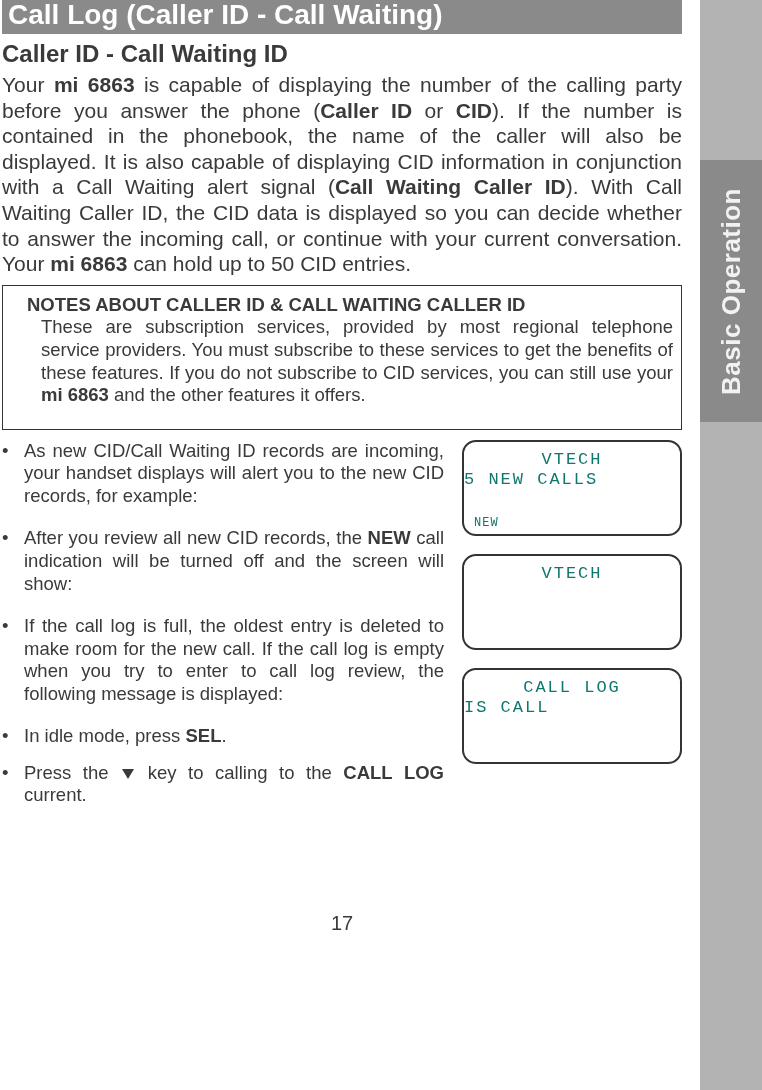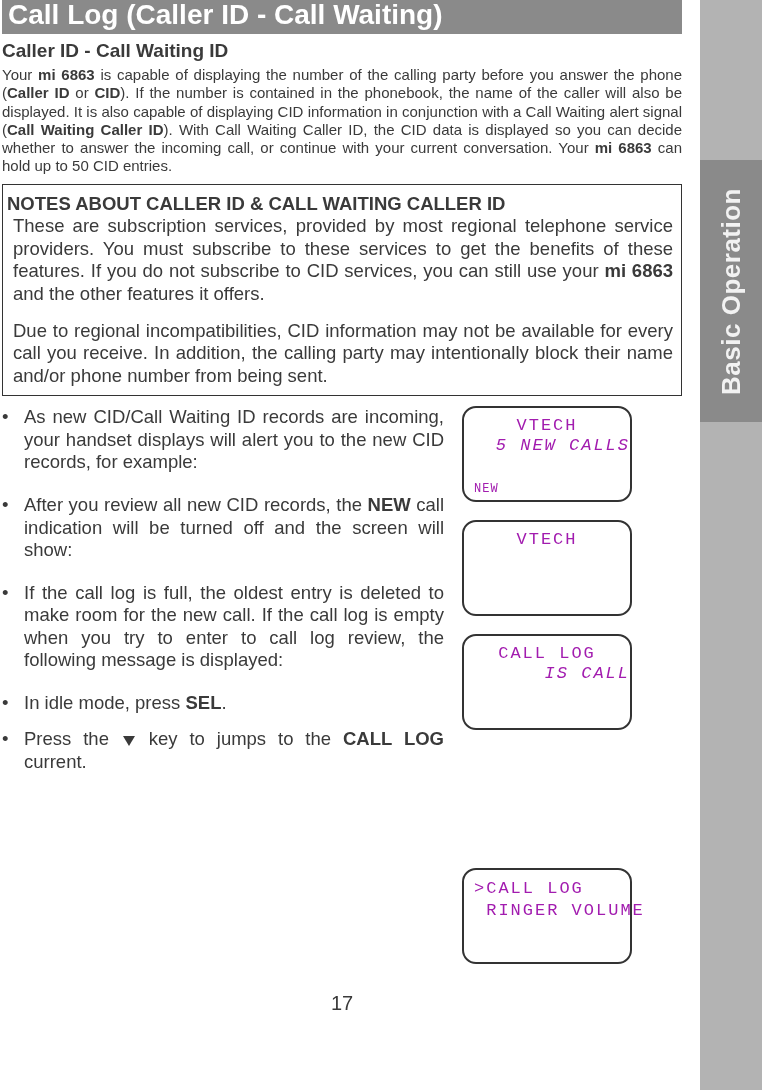--- a/index.html
+++ b/index.html
@@ -6,41 +6,41 @@
   html, body { width: 762px; height: 1090px; font-family: Arial, Helvetica, sans-serif; color: #3a3a3a; }
   body { position: relative; background: #fff; }
 
   .side-gray { position: absolute; right: 0; top: 0; width: 62px; height: 1090px; background: #b3b3b3; }
   .side-tab  { position: absolute; right: 0; top: 160px; width: 62px; height: 262px; background: #8a8a8a; display: flex; align-items: center; justify-content: center; }
   .side-tab span { writing-mode: vertical-rl; transform: rotate(180deg); font-size: 26px; font-weight: bold; color: #f2f2f2; letter-spacing: 0.5px; }
 
   .content { width: 688px; padding: 0 6px 0 2px; }
 
   .h1bar { background: #8a8a8a; color: #fff; font-size: 28px; font-weight: bold; padding: 2px 6px 4px 6px; margin: -2px 0 6px 0; height: 36px; display:flex; align-items:center;}
-  .h2 { font-size: 19px; font-weight: bold; margin: 6px 0 4px 0; }
-  .para { font-size: 15px; line-height: 1.22; text-align: justify; margin-bottom: 8px; }
+  .h2 { font-size: 24px; font-weight: bold; margin: 6px 0 4px 0; }
+  .para { font-size: 21px; line-height: 1.22; text-align: justify; margin-bottom: 8px; }
   .bold { font-weight: bold; }
 
-  .notebox { border: 1px solid #333; padding: 8px 8px 8px 4px; margin: 4px 0 10px 0; font-size: 18.5px; line-height: 1.22; text-align: justify; }
+  .notebox { border: 1px solid #333; padding: 8px 8px 8px 24px; margin: 4px 0 10px 0; font-size: 18.5px; line-height: 1.22; text-align: justify; }
   .notebox .nb-title { font-weight: bold; }
-  .nb-indent { margin-left: 6px; }
+  .nb-indent { margin-left: 14px; }
 
   .cols { display: flex; gap: 18px; }
   .colL { flex: 1; font-size: 18.5px; line-height: 1.22; }
   .colR { width: 220px; }
 
   .bullet { display: flex; margin-bottom: 20px; text-align: justify; }
   .bullet .dot { width: 22px; flex: 0 0 22px; }
   .bullet .btxt { flex: 1; }
 
   .impara { margin-bottom: 14px; text-align: justify; }
 
-  .lcd { border: 2.5px solid #333; border-radius: 14px; width: 170px; height: 96px; margin-bottom: 18px; position: relative; font-family: "Courier New", monospace; font-size: 17px; letter-spacing: 2px; color: #a21caf; }
+  .lcd { border: 2.5px solid #333; border-radius: 14px; width: 220px; height: 96px; margin-bottom: 18px; position: relative; font-family: "Courier New", monospace; font-size: 17px; letter-spacing: 2px; color: #0f766e; }
   .lcd .l1 { position:absolute; top: 8px; width:100%; text-align:center; }
-  .lcd .l2 { position:absolute; top: 28px; width:100%; text-align:right;font-style:italic; }
+  .lcd .l2 { position:absolute; top: 28px; width:100%; text-align:left; }
   .lcd .new { position:absolute; bottom: 4px; left: 10px; font-size: 12px; letter-spacing: 1px; }
   .lcd .menu-block { position:absolute; top:8px; left:10px; line-height:1.3; white-space:pre; }
 
   .dnkey { display:inline-block; vertical-align:middle; }
   .dnkey svg { display:block; }
 
   .pagenum { text-align:center; font-size: 20px; margin-top: 10px; }
 </style>
 </head>
 <body>
@@ -60,21 +60,20 @@
   <p class="para">
     <span>Your </span><span class="bold">mi 6863</span><span> is capable of displaying the number of the calling party before you answer the phone (</span><span class="bold">Caller ID</span><span> or  </span><span class="bold">CID</span><span>). If the number is contained in the phonebook, the name of the caller will also be displayed. It is also capable of displaying CID information in conjunction with a Call Waiting alert signal (</span><span class="bold">Call Waiting Caller ID</span><span>). With Call Waiting Caller ID, the CID data is displayed so you can decide whether to answer the incoming call, or continue with your current conversation. Your </span><span class="bold">mi 6863</span><span> can hold up to 50 CID entries.</span>
   </p>
 
   <div class="notebox">
     <div class="nb-title">NOTES ABOUT CALLER ID &amp; CALL WAITING CALLER ID</div>
     <div class="nb-indent">
       <span>These are subscription services, provided by most regional telephone service providers. You must subscribe to these services to get the benefits of these features. If you do not subscribe to CID services, you can still use your </span><span class="bold">mi 6863</span><span> and the other features it offers.</span>
     </div>
     <div style="height:14px"></div>
-    <div class="nb-indent">Due to regional incompatibilities, CID information may not be available for every call you receive. In addition, the calling party may intentionally block their name and/or phone number from being sent.</div>
   </div>
 
   <div class="cols">
     <div class="colL">
 
       <div class="bullet">
         <div class="dot">•</div>
         <div class="btxt">As new CID/Call Waiting ID records are incoming, your handset displays will alert  you to the new CID records, for example:</div>
       </div>
 
@@ -97,21 +96,21 @@
         <div class="btxt">
           <span>In idle mode, press </span><span class="bold">SEL</span><span>.</span>
         </div>
       </div>
 
       <div class="bullet">
         <div class="dot">•</div>
         <div class="btxt">
           <span>Press the </span><span class="dnkey"><svg width="16" height="14">
                 <polygon points="2,2 14,2 8,12" fill="#3a3a3a"></polygon>
-              </svg></span><span> key to jumps to the  </span><span class="bold">CALL LOG</span><span> current.</span>
+              </svg></span><span> key to calling to the  </span><span class="bold">CALL LOG</span><span> current.</span>
         </div>
       </div>
 
     </div>
 
     <div class="colR">
 
       <div class="lcd">
         <div class="l1">VTECH</div>
         <div class="l2">5 NEW CALLS</div>
@@ -122,22 +121,18 @@
         <div class="l1">VTECH</div>
       </div>
 
       <div class="lcd">
         <div class="l1">CALL LOG</div>
         <div class="l2">IS CALL</div>
       </div>
 
       <div style="height:120px"></div>
 
-      <div class="lcd">
-        <div class="menu-block">&gt;CALL LOG
- RINGER VOLUME</div>
-      </div>
 
     </div>
   </div>
 
   <div class="pagenum">17</div>
 </div>
 
 </body></html>

